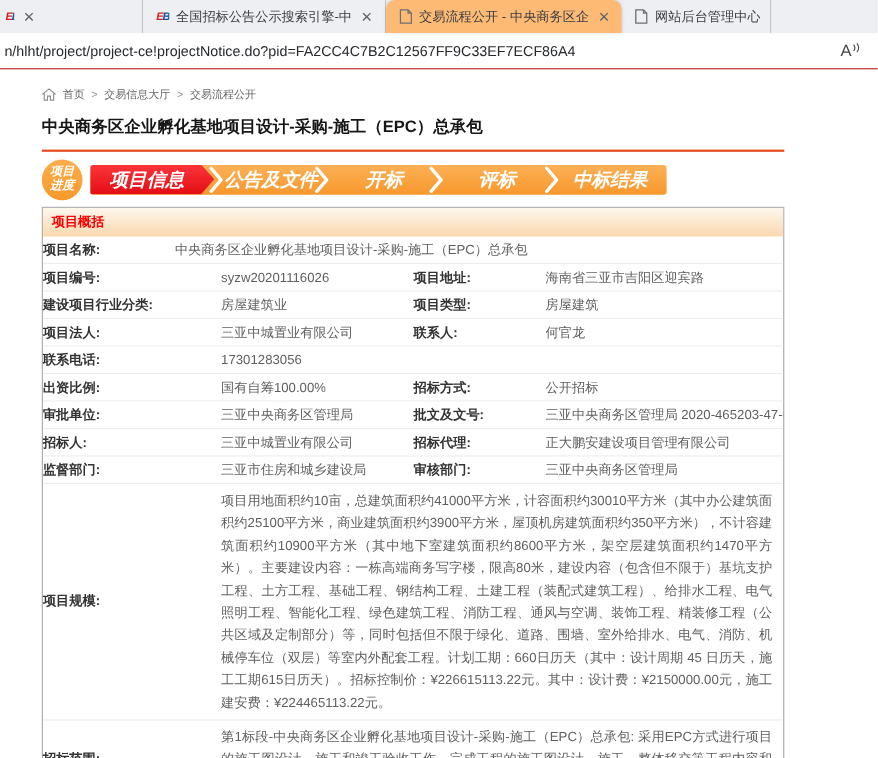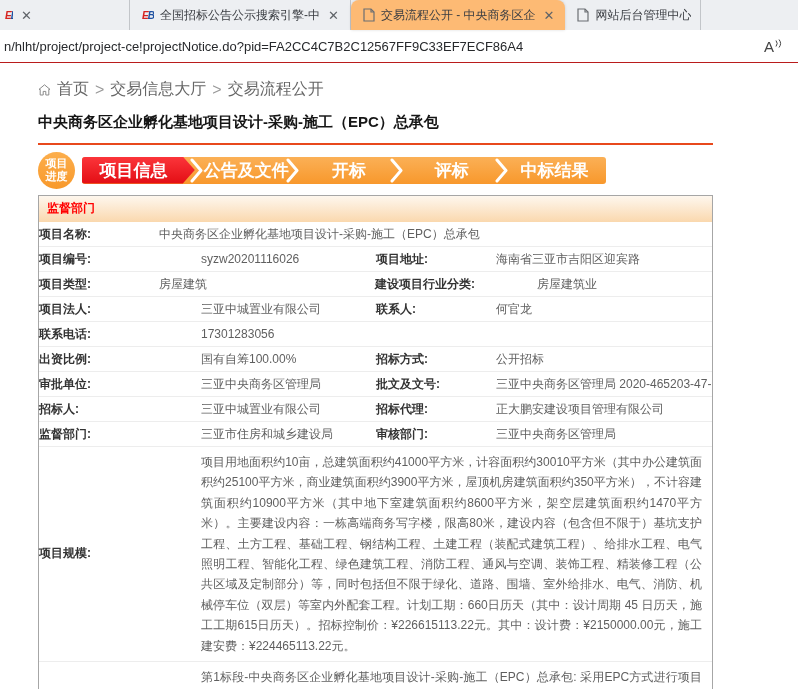--- a/index.html
+++ b/index.html
@@ -24,30 +24,30 @@
   .page-icon svg { display:block; }
 
   .addressbar { height:33px; background:#fff; border-bottom:1px solid #b91c1c;
     display:flex; align-items:center; padding:0 10px 0 4px; }
   .url-text { flex:1; font-size:13px; color:#27292c; white-space:nowrap; overflow:hidden; }
   .read-aloud { font-size:15px; color:#444; display:flex; align-items:flex-start; gap:1px; padding:2px 6px; }
   .read-aloud svg { margin-top:1px; }
 
   
   .content { padding:16px 0 0 38px; }
-  .breadcrumb { display:flex; align-items:center; gap:4px; font-size:16px; color:#666; }
+  .breadcrumb { display:flex; align-items:center; gap:4px; font-size:10px; color:#666; }
   .breadcrumb .home-ic { margin-right:2px; display:flex; }
   .breadcrumb .sep { color:#999; margin:0 2px; }
   .crumb { cursor:pointer; }
 
   .page-title { margin-top:13px; font-size:15px; font-weight:bold; color:#161616; }
   .title-rule { width:675px; height:2px; background:#e8481c; margin-top:11px; }
 
   
-  .progress { margin-top:5px; height:40px; display:flex; align-items:center; }
+  .progress { margin-top:5px; height:40px; display:flex; align-items:center;font-style:italic; }
   .p-badge { width:37px; height:37px; border-radius:50%;
     background:linear-gradient(180deg,#fcae4c,#f8992b); color:#fff; font-size:11px; font-weight:bold;
     display:flex; flex-direction:column; align-items:center; justify-content:center; line-height:1.15;
     flex:none; margin-right:7px; }
   .p-bar { position:relative; width:524px; height:27px; display:flex;
     background:linear-gradient(180deg,#fbb056,#f8982c); border-radius:3px; }
   .p-step { flex:1; display:flex; align-items:center; justify-content:center;
     color:#fff; font-size:17px; font-weight:bold; white-space:nowrap; cursor:pointer; }
   .p-step.active { background:linear-gradient(180deg,#fb353a,#e30d14);
     clip-path:polygon(0 0,calc(100% - 12px) 0,100% 50%,calc(100% - 12px) 100%,0 100%);
@@ -163,46 +163,46 @@
         </span>
         <span class="chev" style="left: calc(80% - 6px);">
           <svg width="13" height="25" viewBox="0 0 13 25">
             <path d="M2 2 L11 12.5 L2 23" stroke="#fff" stroke-width="3" fill="none" stroke-linecap="round" stroke-linejoin="round"></path>
           </svg>
         </span>
       </div>
   </div>
 
   <div class="panel">
-    <div class="sec-head">监督部门</div>
+    <div class="sec-head">项目概括</div>
     <div id="info-rows">
         <div class="irow wide">
           <div class="cell c2 wide">
             <span class="lbl">项目名称:</span>
             <span class="val">中央商务区企业孵化基地项目设计-采购-施工（EPC）总承包</span>
           </div>
         </div>
         <div class="irow">
           <div class="cell c1">
             <span class="lbl">项目编号:</span>
             <span class="val">syzw20201116026</span>
           </div>
           <div class="cell c2">
             <span class="lbl">项目地址:</span>
             <span class="val">海南省三亚市吉阳区迎宾路</span>
           </div>
         </div>
         <div class="irow">
+          <div class="cell c1">
+            <span class="lbl">建设项目行业分类:</span>
+            <span class="val">房屋建筑业</span>
+          </div>
           <div class="cell c2">
             <span class="lbl">项目类型:</span>
             <span class="val">房屋建筑</span>
-          </div>
-          <div class="cell c1">
-            <span class="lbl">建设项目行业分类:</span>
-            <span class="val">房屋建筑业</span>
           </div>
         </div>
         <div class="irow">
           <div class="cell c1">
             <span class="lbl">项目法人:</span>
             <span class="val">三亚中城置业有限公司</span>
           </div>
           <div class="cell c2">
             <span class="lbl">联系人:</span>
             <span class="val">何官龙</span>

